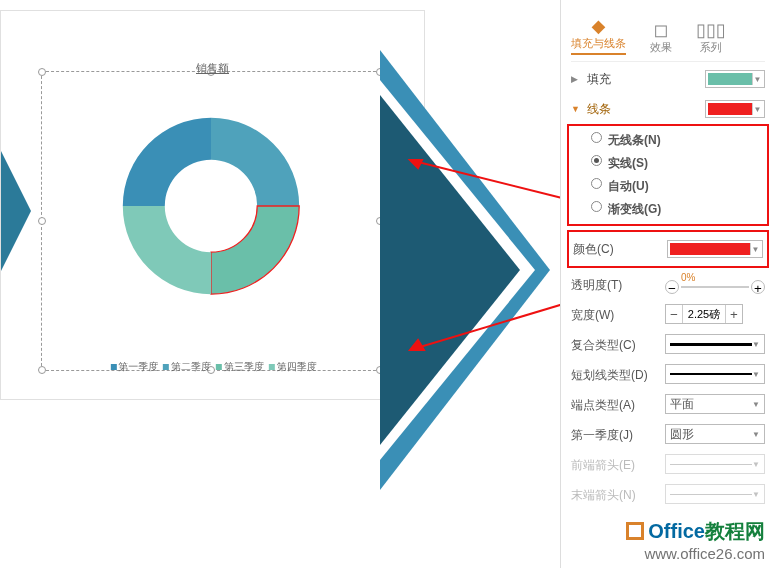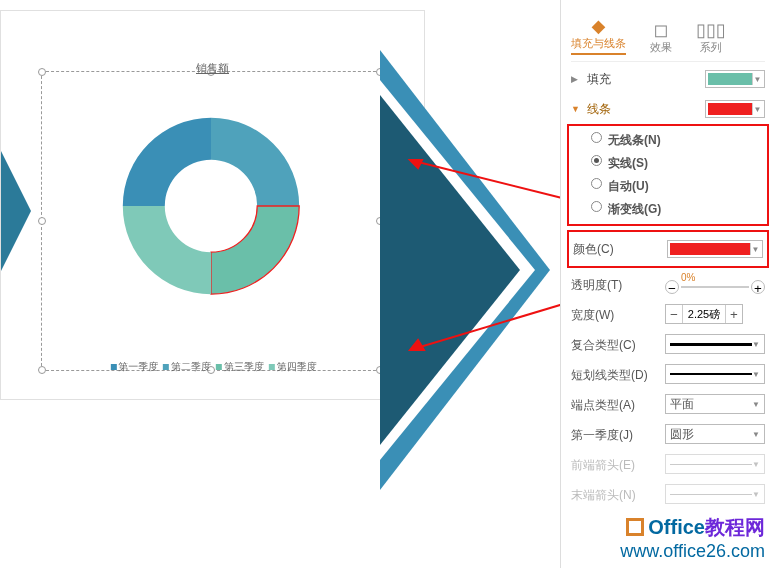--- a/index.html
+++ b/index.html
@@ -62,22 +62,22 @@
     .dropdown { flex:1; height:20px; border:1px solid #bbb; display:flex; align-items:center; padding:0 4px; background:#fff;}
     .dropdown .val{ flex:1; }
     .dropdown .dd{ font-size:8px; color:#888;}
     .line-sample{ flex:1; height:3px; background:#000;}
     .dash-sample{ flex:1; height:0; border-top:2px solid #000;}
     .arrow-sample{ flex:1; height:1px; background:#999;}
     .disabled{ color:#bbb;}
     
     .watermark { position:absolute; right:10px; bottom:6px; text-align:right;}
     .watermark .line1{ font-size:20px; font-weight:bold;}
-    .watermark .line1 .o{ color:#0369a1;} .watermark .line1 .t{ color:#6d28d9;}
-    .watermark .line2{ font-size:18px; color:#0369a1;}
+    .watermark .line1 .o{ color:#0369a1;} .watermark .line1 .t{ color:#15803d;}
+    .watermark .line2{ font-size:15px; color:#737373;}
     .watermark .cube{ display:inline-block; width:18px; height:18px; background:#d9822b; position:relative; top:2px; margin-right:4px;}
     .watermark .cube::after{ content:""; position:absolute; left:3px; top:3px; width:12px; height:12px; background:#fff;}
   </style>
 </head>
 <body>
 
 <div class="canvas-area">
   <div class="triangle-shape"></div>
   <div class="chart-selection">
     <span class="sel-handle sh-tl"></span>

